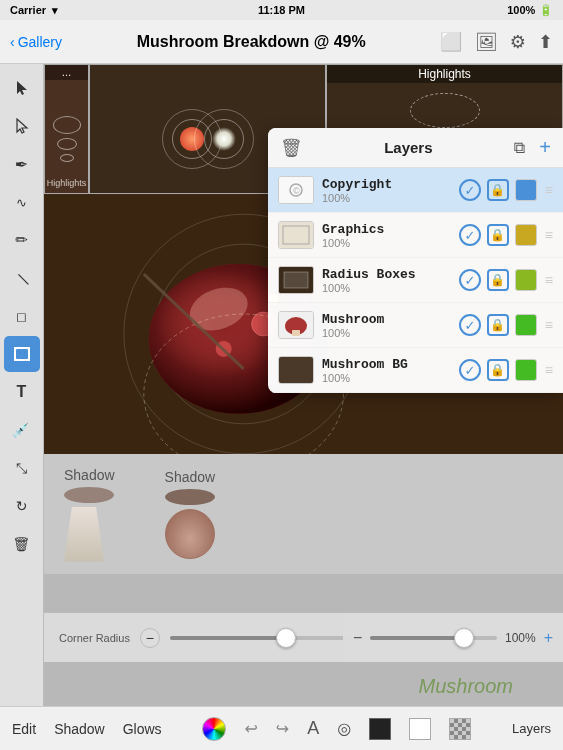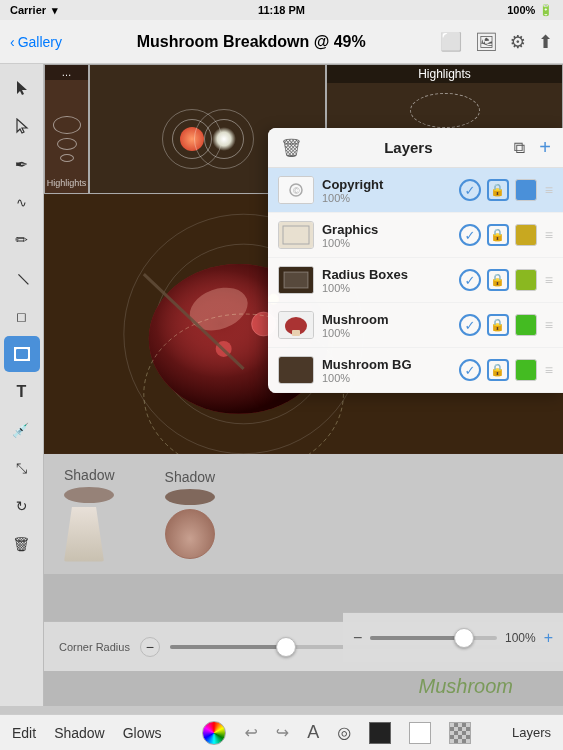--- a/index.html
+++ b/index.html
@@ -187,21 +187,21 @@
       width: 40px;
       height: 55px;
       background: linear-gradient(to bottom, #e8e0d8, #c8c0b0);
       clip-path: polygon(20% 0%, 80% 0%, 100% 100%, 0% 100%);
       border-radius: 3px;
     }
 
     
     .corner-radius-bar {
       position: absolute;
-      bottom: 35px;
+      bottom: 44px;
       left: 0;
       right: 0;
       height: 50px;
       background: rgba(220,220,220,0.95);
       display: flex;
       align-items: center;
       padding: 0 15px;
       gap: 10px;
       border-top: 1px solid #bbb;
       z-index: 5;
@@ -276,28 +276,27 @@
       top: -8px;
       right: 18%;
       box-shadow: 0 1px 3px rgba(0,0,0,0.3);
     }
     .zoom-label { font-size: 12px; color: #444; white-space: nowrap; }
     .zoom-minus { font-size: 16px; color: #555; cursor: pointer; }
     .zoom-plus { font-size: 16px; color: #4a90d9; cursor: pointer; }
 
     
     .bottom-toolbar {
-      height: 36px;
+      height: 44px;
       background: #f0f0f0;
       border-top: 1px solid #ccc;
       display: flex;
       align-items: center;
       justify-content: space-between;
       padding: 0 12px;
-      margin-top: 8px;
     }
     .bottom-left { display: flex; gap: 18px; align-items: center; }
     .bottom-center { display: flex; gap: 18px; align-items: center; }
     .bottom-right { display: flex; gap: 8px; align-items: center; }
     .bottom-text {
       font-size: 14px;
       color: #333;
     }
     .color-circle {
       width: 24px; height: 24px;
@@ -393,20 +392,21 @@
       justify-content: center;
     }
     .layer-info {
       flex: 1;
       min-width: 0;
     }
     .layer-name {
       font-size: 13px;
       font-weight: 600;
       color: #222;
+      font-family: Liberation Mono, monospace;
     }
     .layer-opacity {
       font-size: 11px;
       color: #888;
     }
     .layer-controls {
       display: flex;
       align-items: center;
       gap: 6px;
     }

